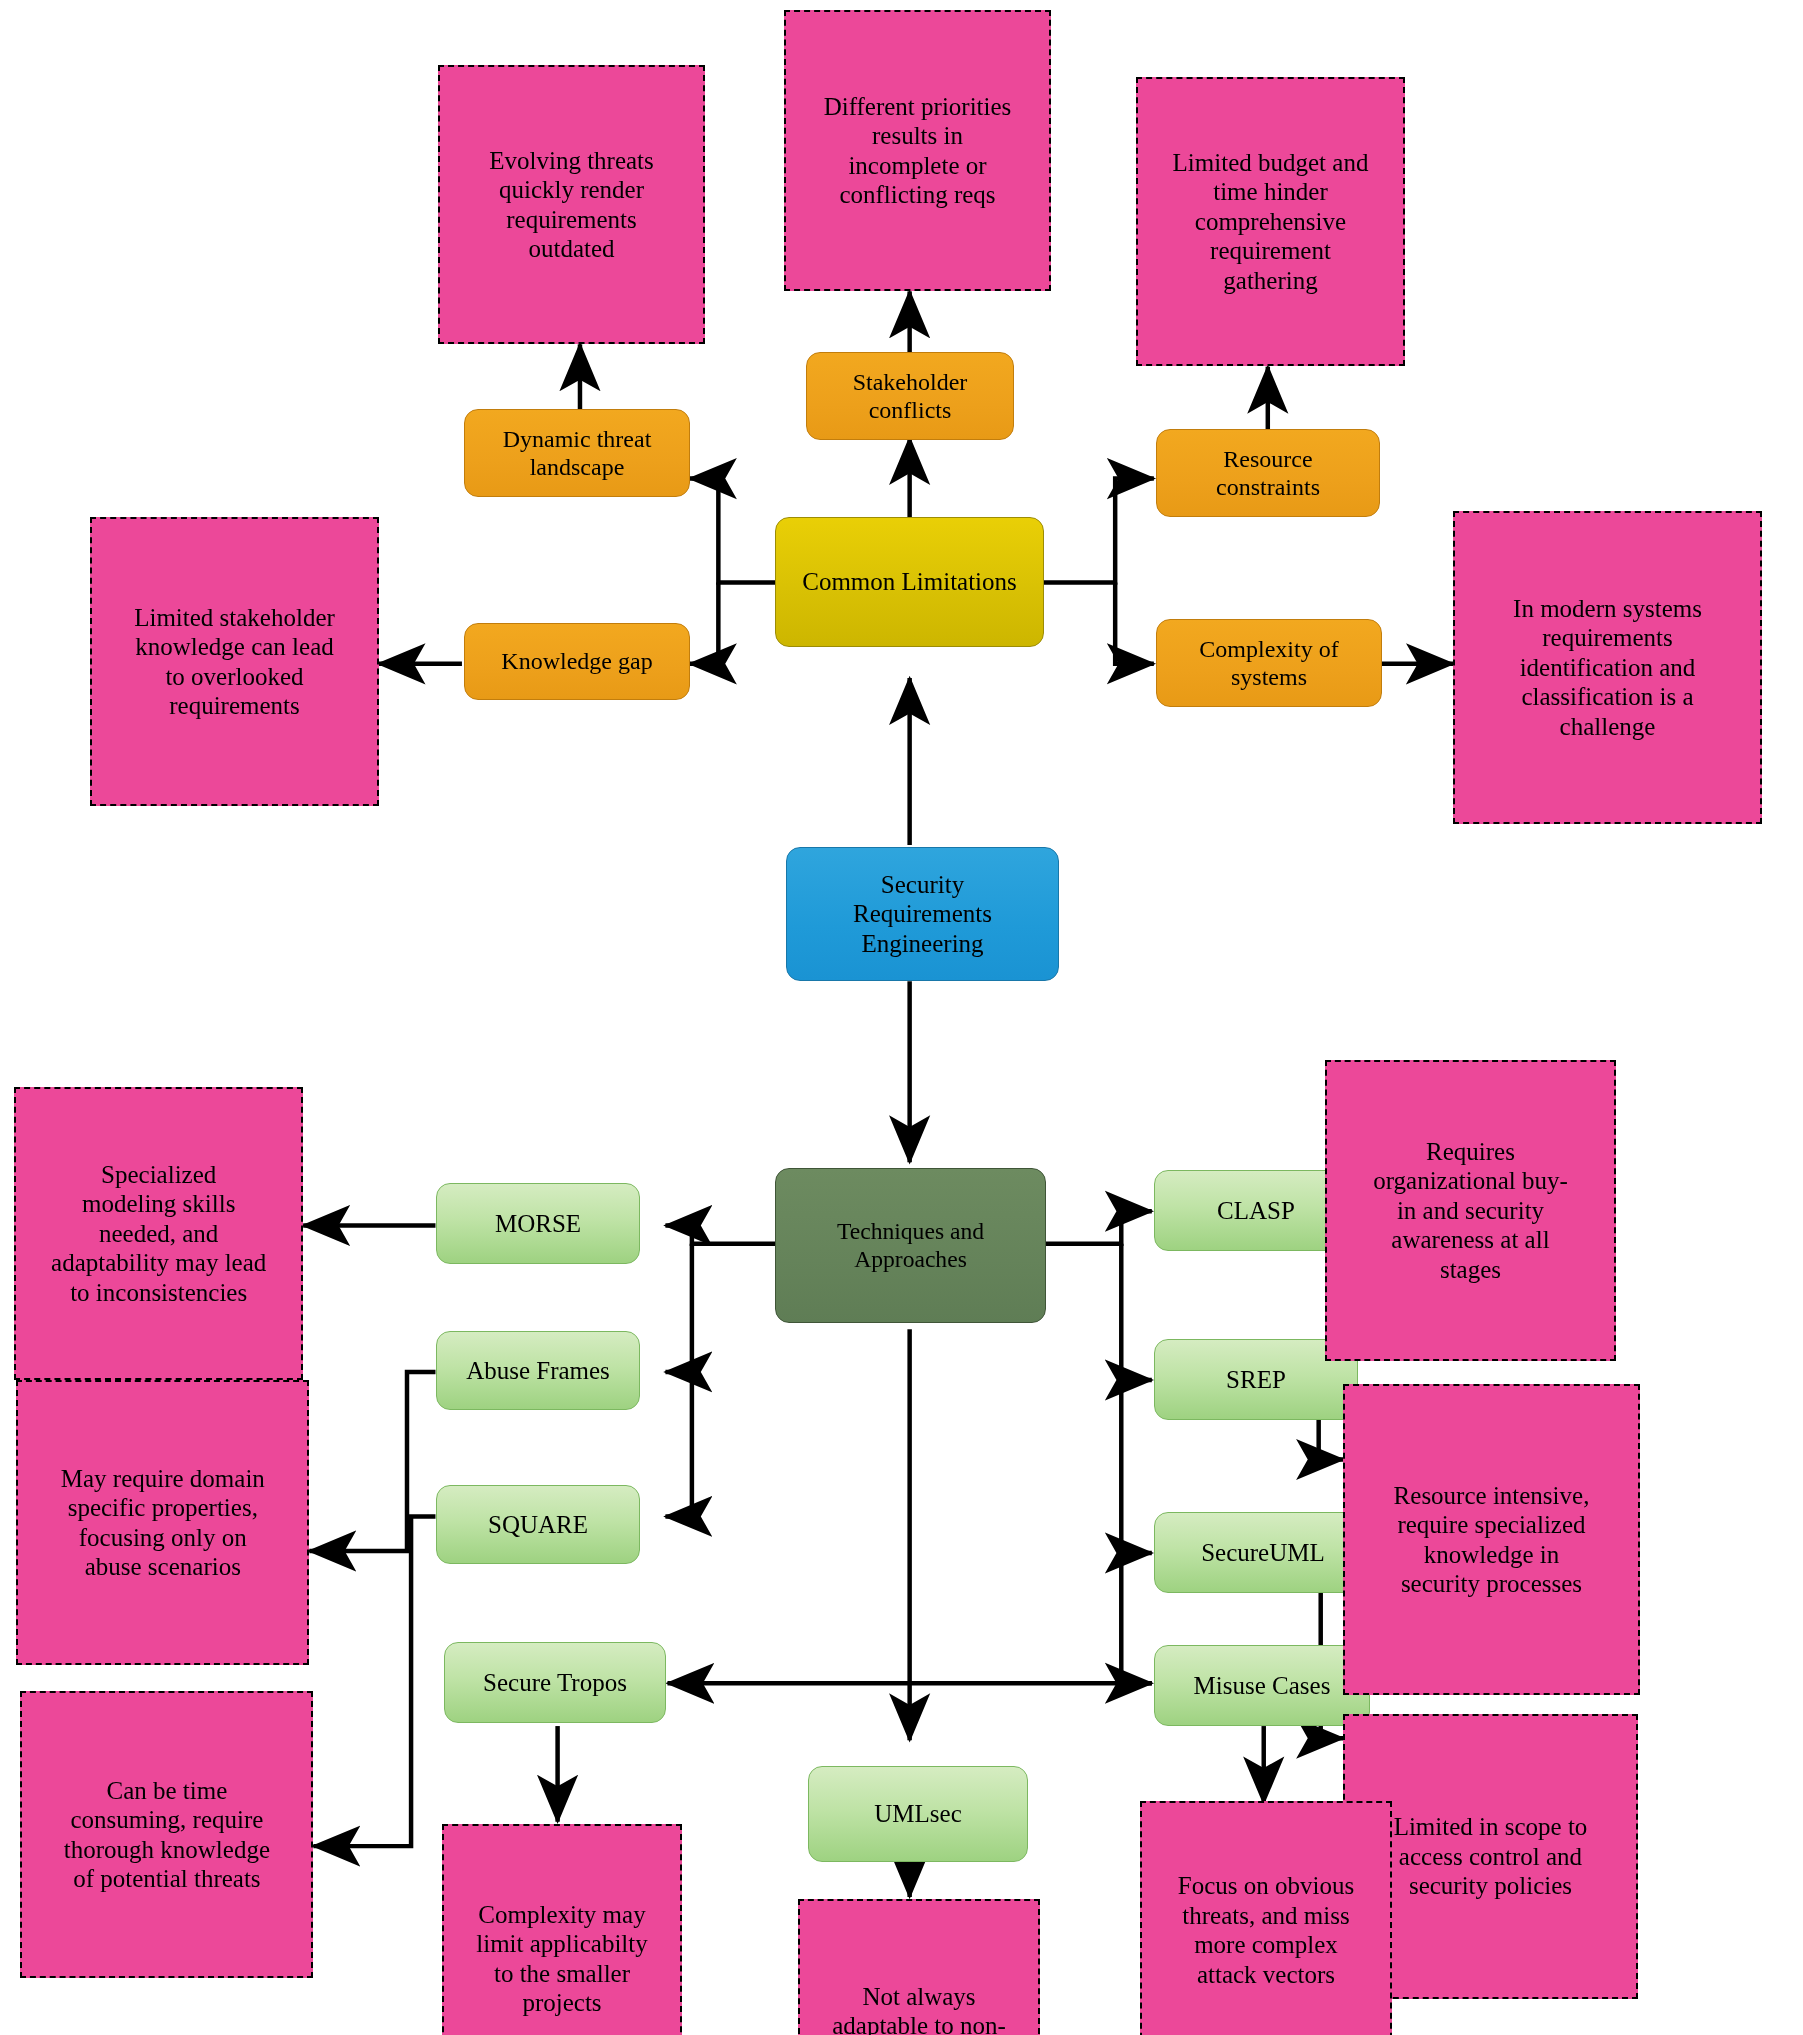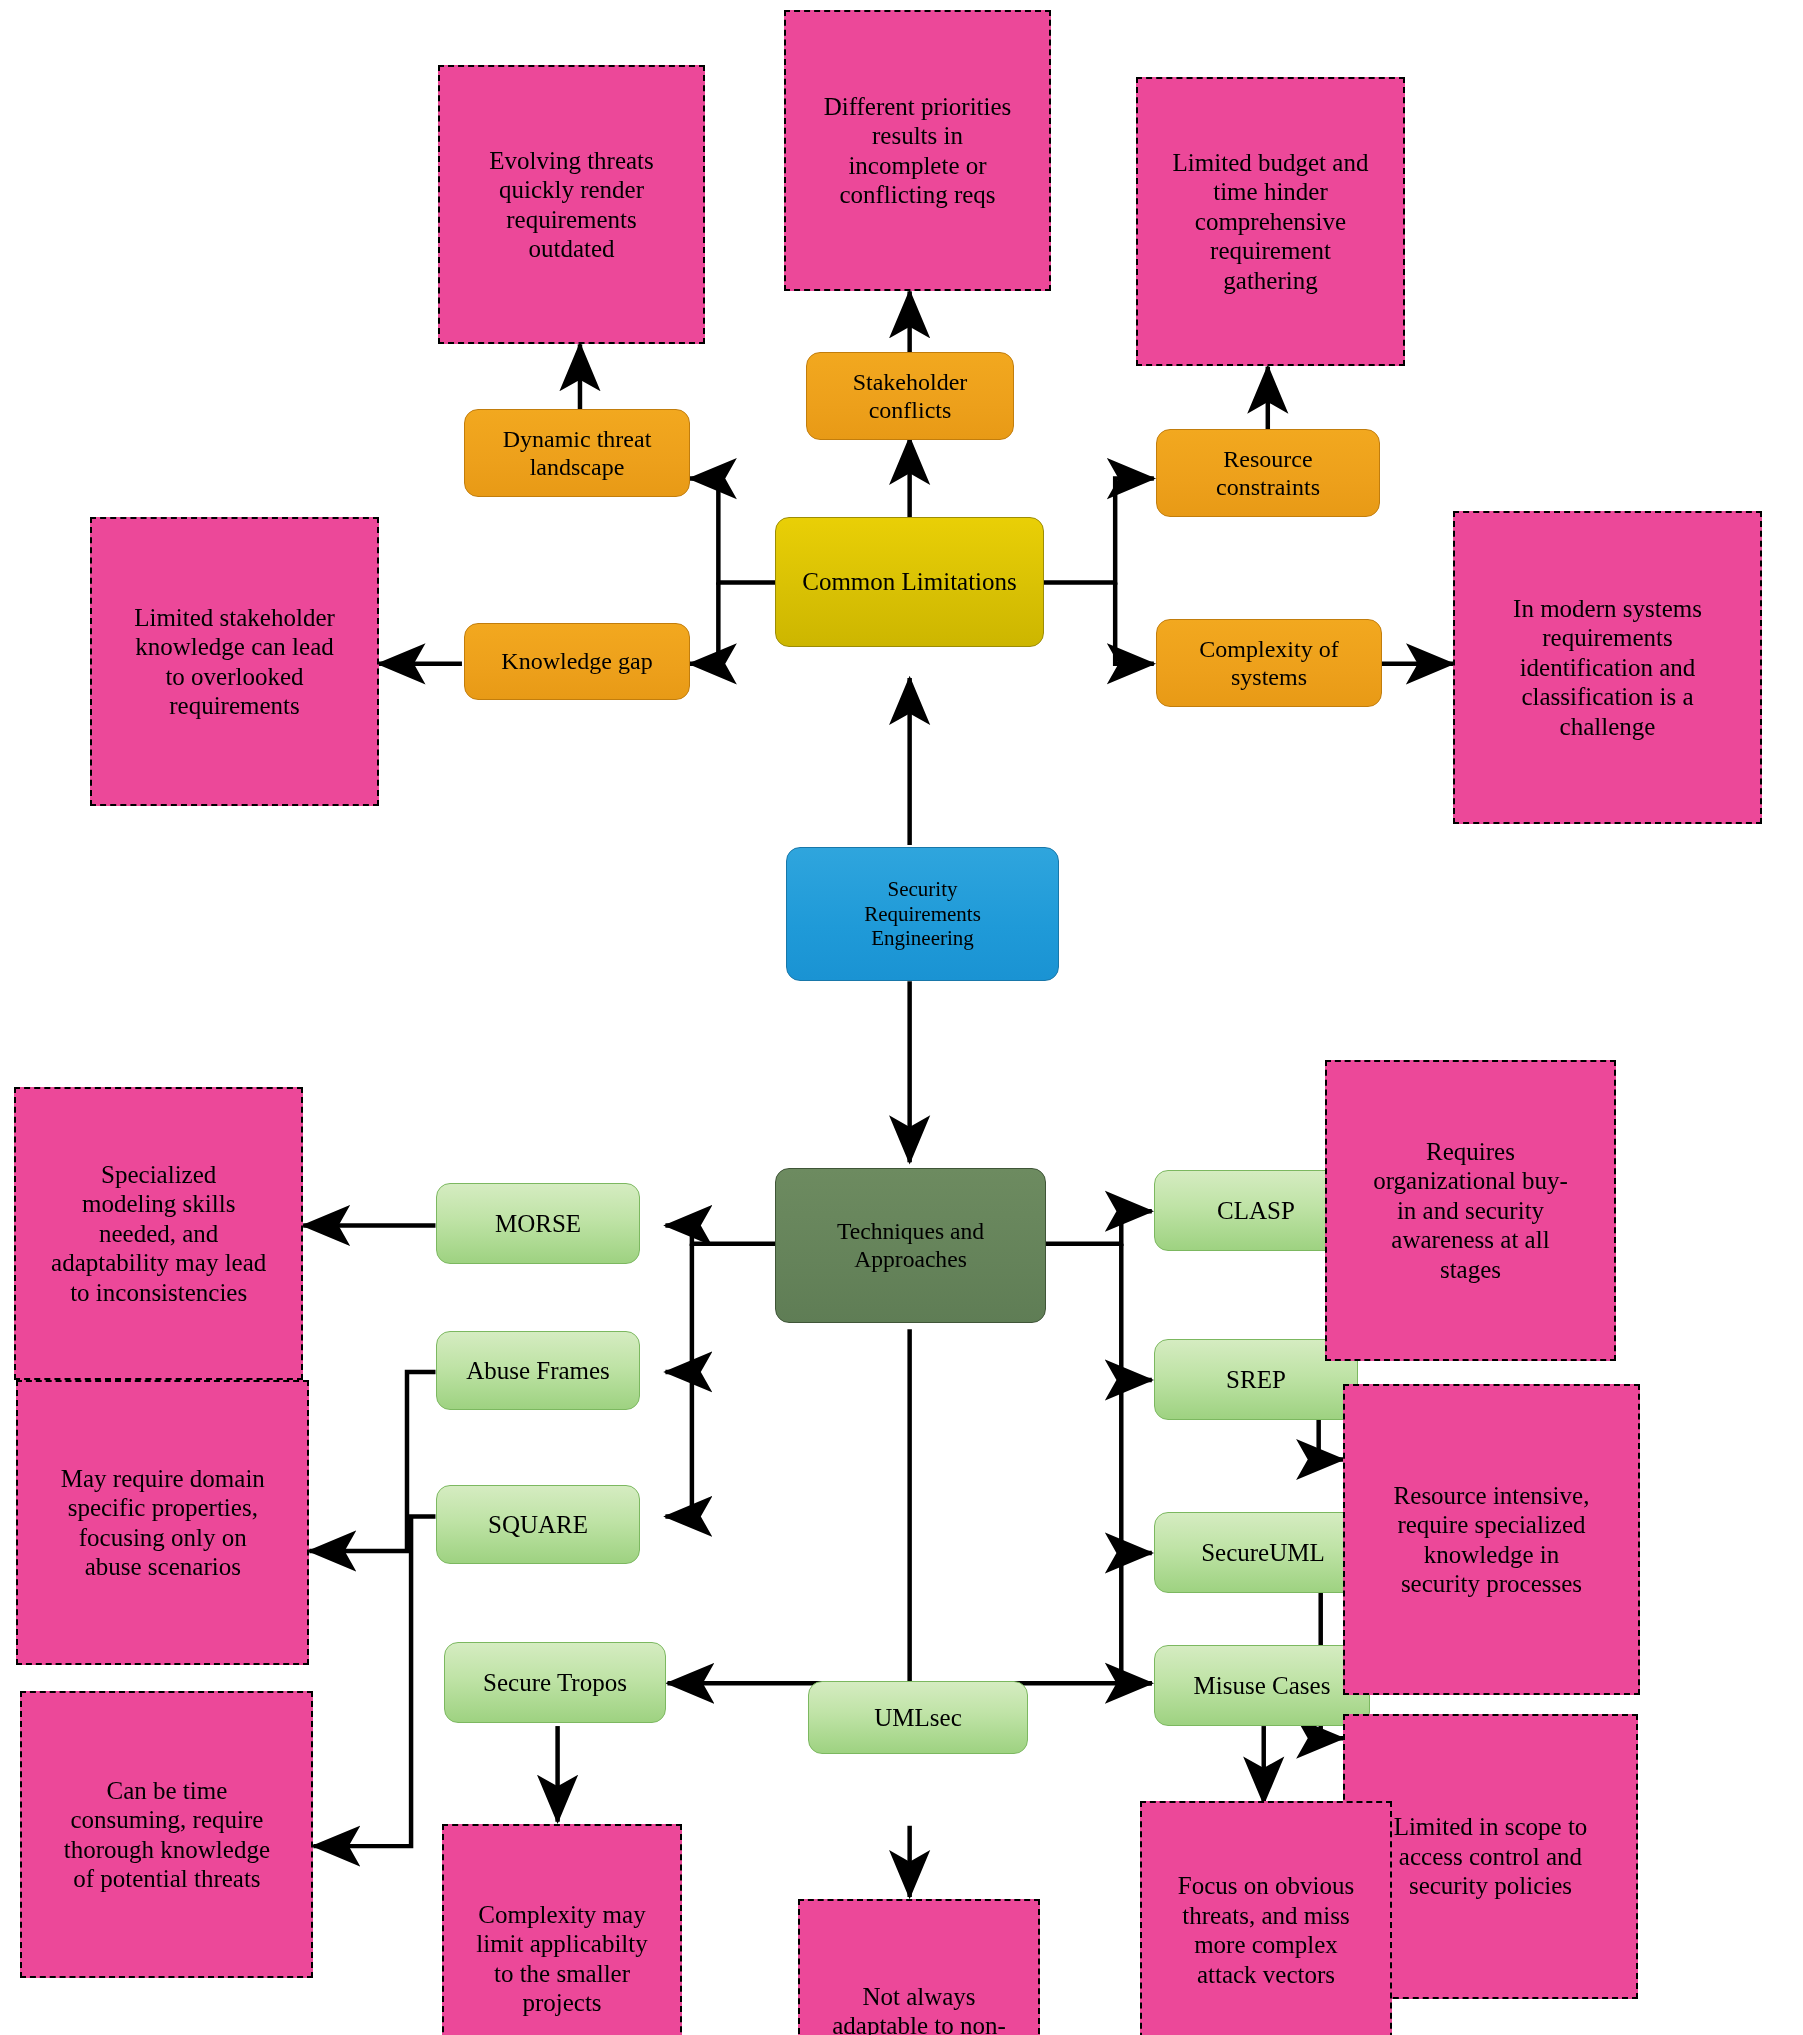--- a/index.html
+++ b/index.html
@@ -45,21 +45,21 @@
     font-size: 25px;
   }
   .orange {
     background: linear-gradient(180deg,#f2a81f 0%, #eda01b 60%, #e89a16 100%);
     border-color: #c27d0c;
     font-size: 24px;
   }
   .blue {
     background: linear-gradient(180deg,#2fa5dd 0%, #1f9ad8 60%, #1a93d3 100%);
     border-color: #1877a9;
-    font-size: 21px;
+    font-size: 25px;
   }
   .darkgreen {
     background: linear-gradient(180deg,#6d8b60 0%, #65835a 60%, #5f7d55 100%);
     border-color: #3f5537;
     font-size: 23.6px;
   }
   .lightgreen {
     background: linear-gradient(180deg,#d5ecc1 0%, #bfe3a6 45%, #9ed281 100%);
     border-color: #7cb860;
     font-size: 25px;
@@ -233,21 +233,21 @@
   </div>
 
   <div class="node rnode lightgreen" style="left:436px; top:1476px; width:204px; height:79px;margin-top:9px;">
     <span class="nowrapline">SQUARE</span>
   </div>
 
   <div class="node rnode lightgreen" style="left:444px; top:1642px; width:222px; height:81px;">
     <span class="nowrapline">Secure Tropos</span>
   </div>
 
-  <div class="node rnode lightgreen" style="left:808px; top:1681px; width:220px; height:73px;align-items:center;">
+  <div class="node rnode lightgreen" style="left:808px; top:1766px; width:220px; height:96px;align-items:center;">
     <span class="nowrapline">UMLsec</span>
   </div>
 
   <div class="node rnode lightgreen" style="left:1154px; top:1170px; width:204px; height:81px;">
     <span class="nowrapline">CLASP</span>
   </div>
 
   <div class="node rnode lightgreen" style="left:1154px; top:1339px; width:204px; height:81px;">
     <span class="nowrapline">SREP</span>
   </div>

